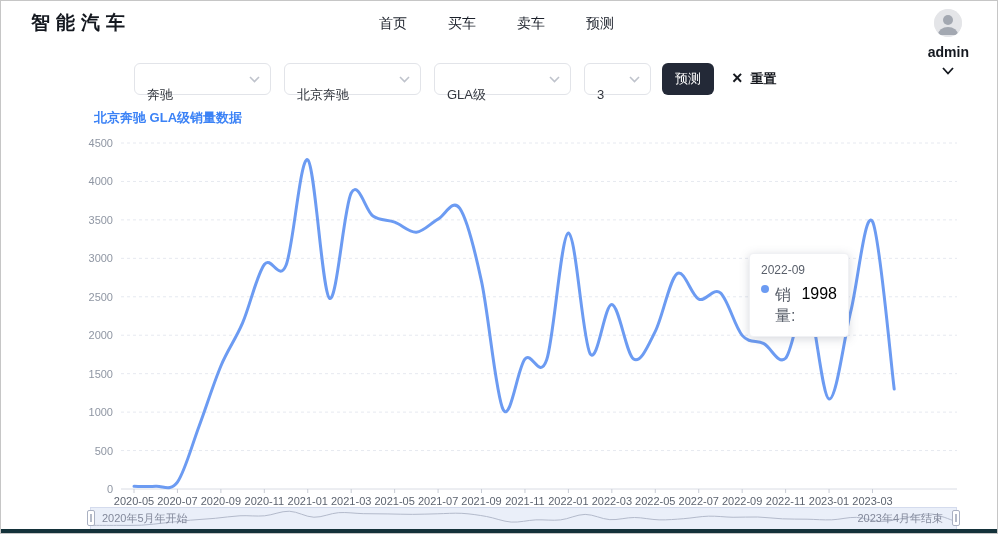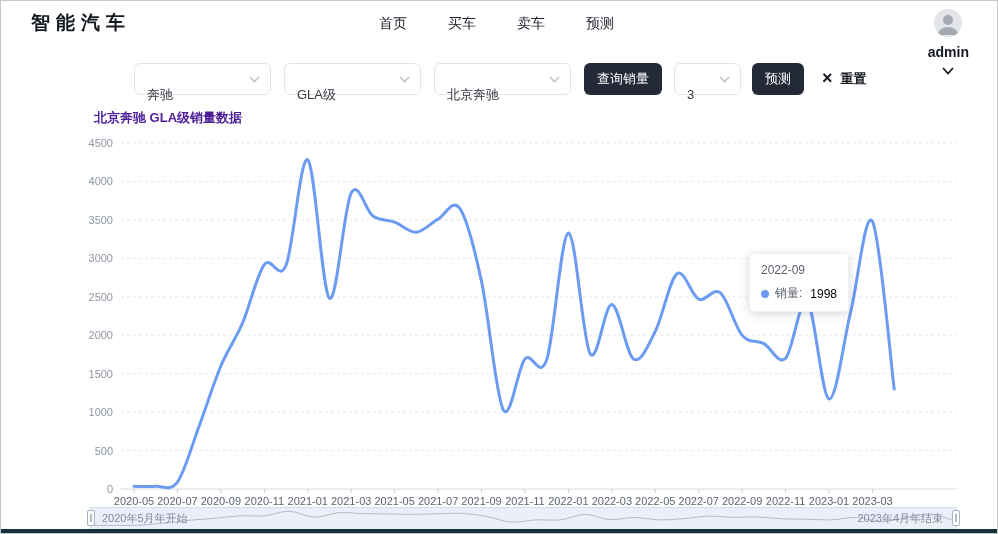--- a/index.html
+++ b/index.html
@@ -20,27 +20,27 @@
   .select .sv{font-size:13px;color:#32363e;margin-top:31px;}
   .sel-wide{width:137px;margin-right:13px;}
   .sel-small{width:67px;margin-right:11px;}
   .btn-dark{height:32px;background:#232937;color:#fff;font-size:13px;border:none;border-radius:6px;
             padding:0 13px;cursor:pointer;font-family:inherit;}
   .gap12{margin-right:12px;} .gap18{margin-right:18px;}
   .reset{display:flex;align-items:center;gap:8px;cursor:pointer;}
   .reset .x{font-size:18px;line-height:1;color:#15181e;font-weight:600;transform:translateY(-1px);}
   .reset .rl{font-size:13px;color:#15181e;font-weight:bold;}
   
-  .chart-title{position:absolute;left:93px;top:108px;font-size:13px;font-weight:600;color:#4c1d95;}
+  .chart-title{position:absolute;left:93px;top:108px;font-size:13px;font-weight:600;color:#3b82f6;}
   #plot{position:absolute;left:0;top:0;}
   
   .tooltip{position:absolute;left:748px;top:252px;width:100px;background:#fff;border:1px solid #f0f1f4;
            border-radius:4px;box-shadow:0 2px 10px rgba(90,98,120,.25);padding:9px 11px;box-sizing:border-box;}
   .tt-title{font-size:12px;color:#595f6a;margin-bottom:8px;}
-  .tt-row{display:flex;align-items:center;font-size:12px;color:#595f6a;}
+  .tt-row{display:flex;font-size:16px;color:#595f6a;}
   .tt-row .dot{width:8px;height:8px;border-radius:50%;background:#6c9bf2;margin-right:6px;flex:none;}
   .tt-row .tt-val{margin-left:auto;color:#000000;}
   
   .datazoom{position:absolute;left:89px;top:506px;width:867px;height:33px;background:rgba(206,217,240,.42);
             border:1px solid rgba(190,200,225,.5);box-sizing:border-box;}
   .datazoom svg{position:absolute;left:0;top:0;}
   .dz-label{position:absolute;top:3px;font-size:11px;color:#82889a;white-space:nowrap;}
   .dz-start{left:11px;} .dz-end{right:13px;text-align:right;}
   .dz-handle{position:absolute;top:2px;width:8px;height:16px;background:#fff;border:1px solid #aab1c2;
              border-radius:2px;box-sizing:border-box;cursor:ew-resize;}
@@ -78,32 +78,31 @@
   </header>
 
   <div class="filterbar">
     <div class="select sel-wide">
       <span class="sv">奔驰</span>
       <svg width="11" height="7" viewBox="0 0 11 7">
         <polyline points="1,1 5.5,5.5 10,1" fill="none" stroke="#bfc3cc" stroke-width="1.6"></polyline>
         </svg>
     </div>
     <div class="select sel-wide">
+      <span class="sv">北京奔驰</span>
+      <svg width="11" height="7" viewBox="0 0 11 7">
+        <polyline points="1,1 5.5,5.5 10,1" fill="none" stroke="#bfc3cc" stroke-width="1.6"></polyline>
+        </svg>
+    </div>
+    <div class="select sel-wide">
       <span class="sv">GLA级</span>
       <svg width="11" height="7" viewBox="0 0 11 7">
         <polyline points="1,1 5.5,5.5 10,1" fill="none" stroke="#bfc3cc" stroke-width="1.6"></polyline>
         </svg>
     </div>
-    <div class="select sel-wide">
-      <span class="sv">北京奔驰</span>
-      <svg width="11" height="7" viewBox="0 0 11 7">
-        <polyline points="1,1 5.5,5.5 10,1" fill="none" stroke="#bfc3cc" stroke-width="1.6"></polyline>
-        </svg>
-    </div>
-    <button class="btn-dark gap12">查询销量</button>
     <div class="select sel-small">
       <span class="sv">3</span>
       <svg width="11" height="7" viewBox="0 0 11 7">
         <polyline points="1,1 5.5,5.5 10,1" fill="none" stroke="#bfc3cc" stroke-width="1.6"></polyline>
         </svg>
     </div>
     <button class="btn-dark gap18">预测</button>
     <div class="reset">
       <span class="x">×</span>
       <span class="rl">重置</span>

